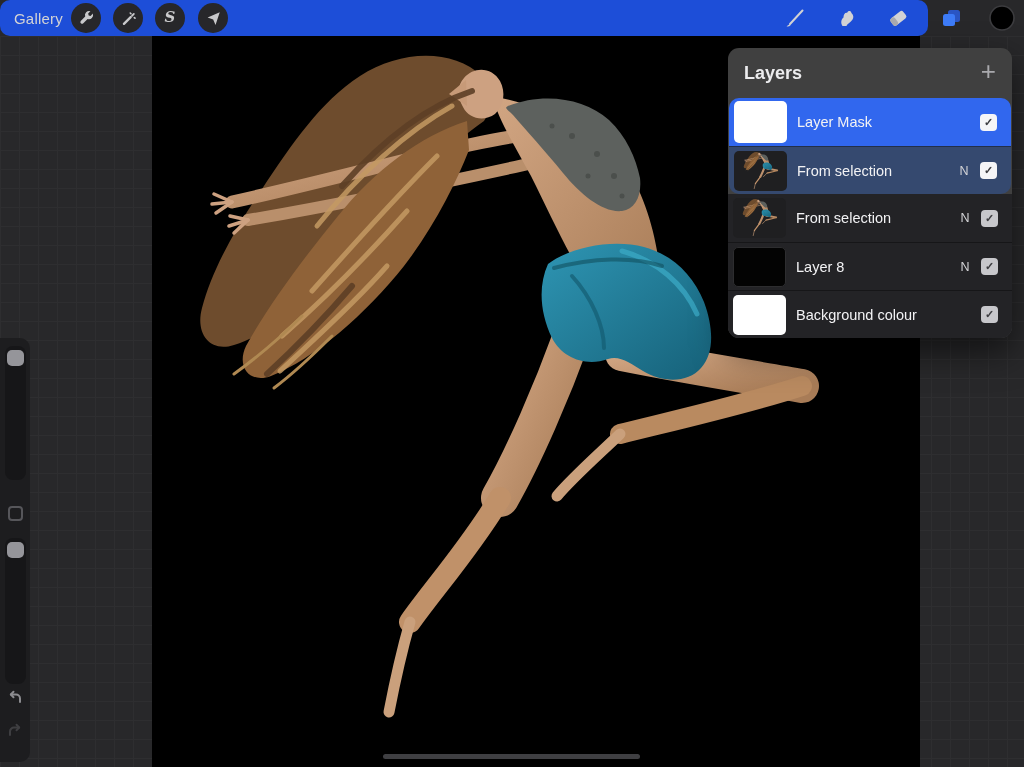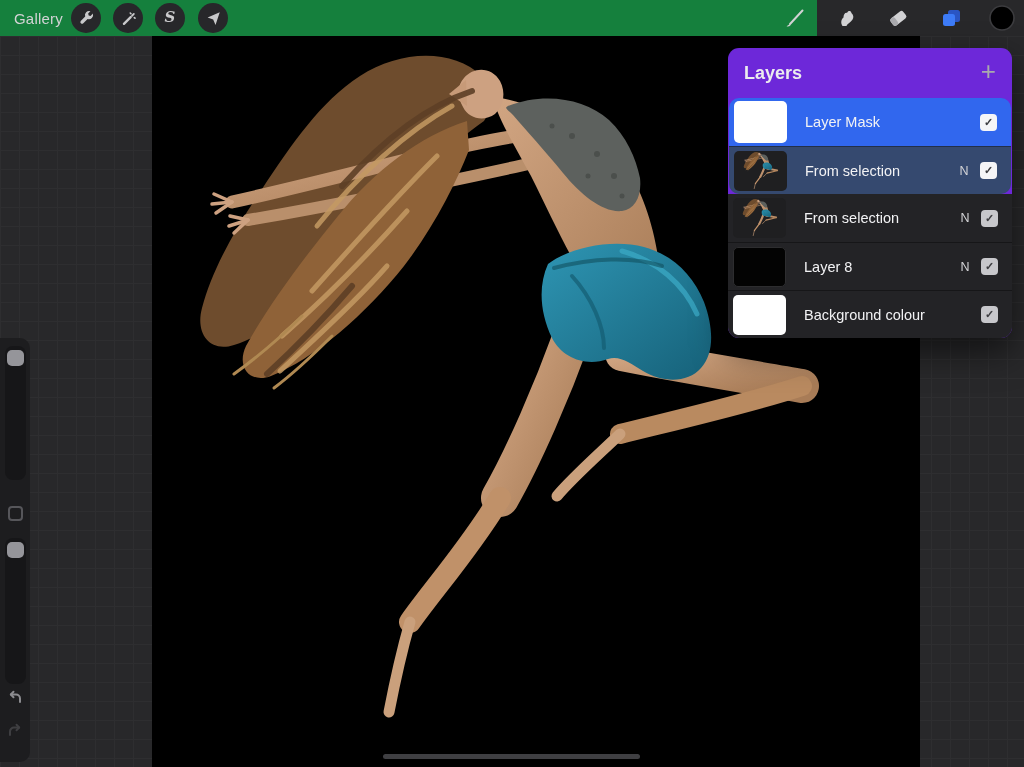--- a/index.html
+++ b/index.html
@@ -11,57 +11,57 @@
   #workspace-bg {
     position:absolute; inset:36px 0 0 0;
     background-color:#28282a;
     background-image:
       linear-gradient(#2e2e30 1px, transparent 1px),
       linear-gradient(90deg, #2e2e30 1px, transparent 1px);
     background-size:19px 19px;
   }
 
   
-  #toolbar { position:absolute; left:0; top:0; width:817px; height:36px; background:#15803d; z-index:30; }
+  #toolbar { position:absolute; left:0; top:0; width:928px; height:36px; background:#1d4ed8; z-index:30;border-radius:10px; }
   .gallery-btn { position:absolute; left:14px; top:0; height:36px; display:flex; align-items:center;
     color:#d3d3d5; font-size:15px; letter-spacing:.2px; cursor:default; }
   .tool-circle { position:absolute; top:3px; width:30px; height:30px; border-radius:50%;
     background:#27272a; display:flex; align-items:center; justify-content:center; }
   .tool-plain { position:absolute; top:4px; width:28px; height:28px; display:flex; align-items:center; justify-content:center; }
   .sel-s { font-family:"DejaVu Serif", serif; font-style:italic; font-weight:700; font-size:15px; color:#c9c9cb; transform:translateY(-1px); }
 
   
   #canvas { position:absolute; left:152px; top:36px; width:768px; height:731px; background:#000; z-index:5; }
 
   
   #sidebar { position:absolute; left:0; top:338px; width:30px; height:424px; background:#1d1d1f;
     border-radius:0 10px 10px 0; z-index:20; }
   .slider-track { position:absolute; left:5px; width:21px; background:#161618; border-radius:8px; }
   .slider-handle { position:absolute; left:7px; width:17px; height:16px; background:#95959a; border-radius:5px; }
   #modify-btn { position:absolute; left:8px; top:506px; width:15px; height:15px; border:2px solid #56565a; border-radius:4px; background:transparent; }
   .side-undo { position:absolute; left:3px; width:24px; height:24px; display:flex; align-items:center; justify-content:center; }
 
   
   #layers-panel { position:absolute; left:728px; top:48px; width:284px; height:290px;
-    background:#6d28d9; border-radius:11px; z-index:25; box-shadow:0 14px 34px rgba(0,0,0,.55); overflow:hidden; }
+    background:#404040; border-radius:11px; z-index:25; box-shadow:0 14px 34px rgba(0,0,0,.55); overflow:hidden; }
   #layers-header { height:50px; display:flex; align-items:center; justify-content:space-between; padding:0 16px; }
   #layers-title { color:#ececee; font-size:18px; font-weight:700; }
   #layers-add { color:#a9a9ad; font-size:26px; font-weight:300; line-height:20px; transform:translateY(-2px); }
   .layer-row { position:relative; height:48px; display:flex; align-items:center; background:#232326; }
   .layer-row + .layer-row { border-top:1px solid rgba(0,0,0,.35); }
   .selected-group { border-radius:10px; overflow:hidden; margin:0 1px; }
   .row-primary { background:#3167ee; }
   .row-secondary { background:#35496f; }
   .thumb { flex:0 0 auto; width:53px; height:40px; margin-left:5px; border-radius:5px; overflow:hidden; }
   .thumb.tall { height:42px; }
   .thumb-white { background:#fff; }
   .thumb-black { background:#030303; border:1px solid #2d2d2f; }
   .thumb-art { background:#1f1f21; }
   .thumb-art svg { width:100%; height:100%; display:block; }
-  .layer-label { flex:1 1 auto; margin-left:18px; color:#f2f2f4; font-size:14.5px; white-space:nowrap; overflow:hidden; }
+  .layer-label { flex:1 1 auto; margin-left:10px; color:#f2f2f4; font-size:14.5px; white-space:nowrap; overflow:hidden; }
   .blend-badge { flex:0 0 auto; width:20px; text-align:center; color:#d3d3d6; font-size:12.5px; margin-right:6px; }
   .checkbox { flex:0 0 auto; width:17px; height:17px; border-radius:4px; margin-right:14px;
     display:flex; align-items:center; justify-content:center; font-size:11px; font-weight:700; color:#3d3d41; }
   .cb-bright { background:#f5f5f7; }
   .cb-dim { background:#c7c7cb; }
 
   
   #home-indicator { position:absolute; left:383px; top:754px; width:257px; height:5px;
     background:#3f3f42; border-radius:3px; z-index:40; }
 

